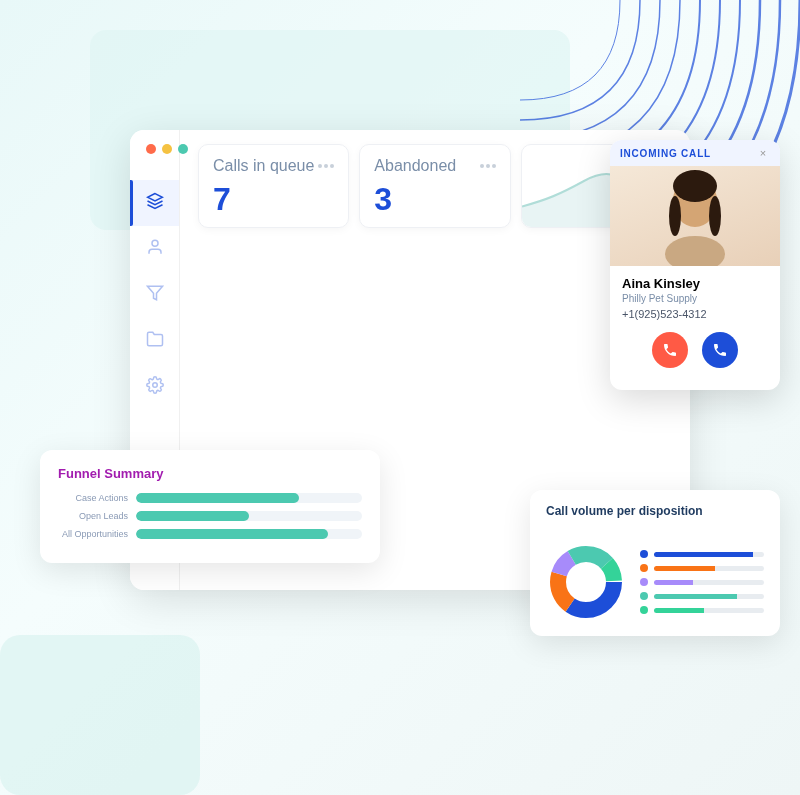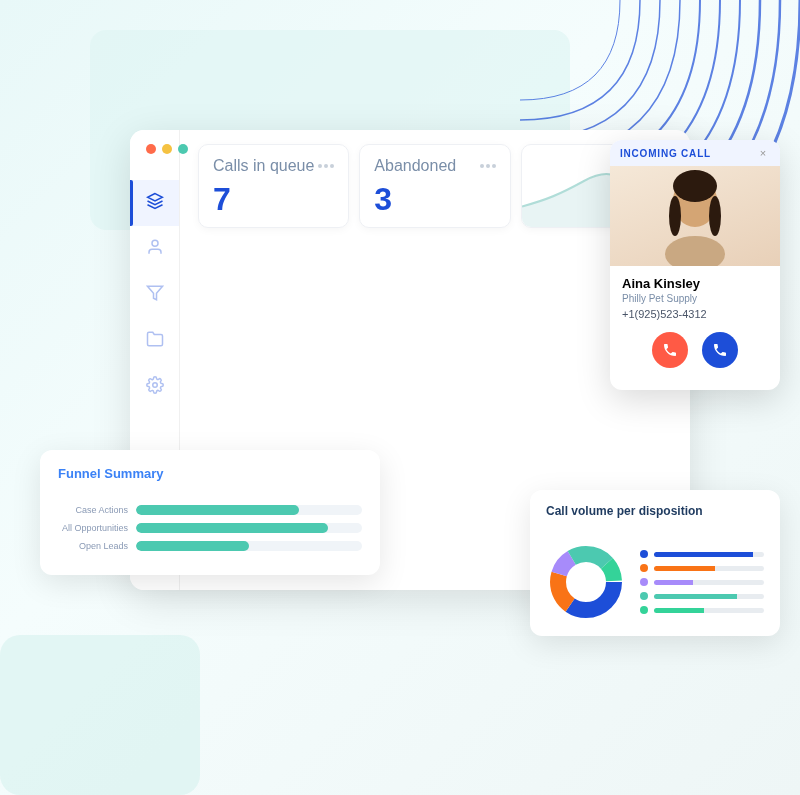--- a/index.html
+++ b/index.html
@@ -197,22 +197,22 @@
       background: #ffffff;
       border-radius: 12px;
       box-shadow: 0 8px 30px rgba(0,0,0,0.10);
       padding: 16px 18px;
       z-index: 20;
     }
 
     .funnel-title {
       font-size: 13px;
       font-weight: 700;
-      color: #3b82f6;
-      margin-bottom: 24px;
+      color: #a21caf;
+      margin-bottom: 12px;
     }
 
     .funnel-row {
       display: flex;
       align-items: flex-end;
       margin-bottom: 8px;
       gap: 8px;
     }
 
     .funnel-row-label {
@@ -525,29 +525,29 @@
 <div class="funnel-card">
   <div class="funnel-title">Funnel Summary</div>
   <div class="funnel-rows">
     <div class="funnel-row">
       <span class="funnel-row-label">Case Actions</span>
       <div class="funnel-bar-bg">
         <div class="funnel-bar-fill" style="width: 72%;"></div>
       </div>
     </div>
     <div class="funnel-row">
+      <span class="funnel-row-label">Open Leads</span>
+      <div class="funnel-bar-bg">
+        <div class="funnel-bar-fill" style="width: 50%;"></div>
+      </div>
+    </div>
+    <div class="funnel-row">
       <span class="funnel-row-label">All Opportunities</span>
       <div class="funnel-bar-bg">
         <div class="funnel-bar-fill" style="width: 85%;"></div>
-      </div>
-    </div>
-    <div class="funnel-row">
-      <span class="funnel-row-label">Open Leads</span>
-      <div class="funnel-bar-bg">
-        <div class="funnel-bar-fill" style="width: 50%;"></div>
       </div>
     </div>
   </div>
 </div>
 
 <div class="incoming-call-card">
   <div class="incoming-call-header">
     <span class="incoming-label">INCOMING CALL</span>
     <div class="close-btn">×</div>
   </div>

